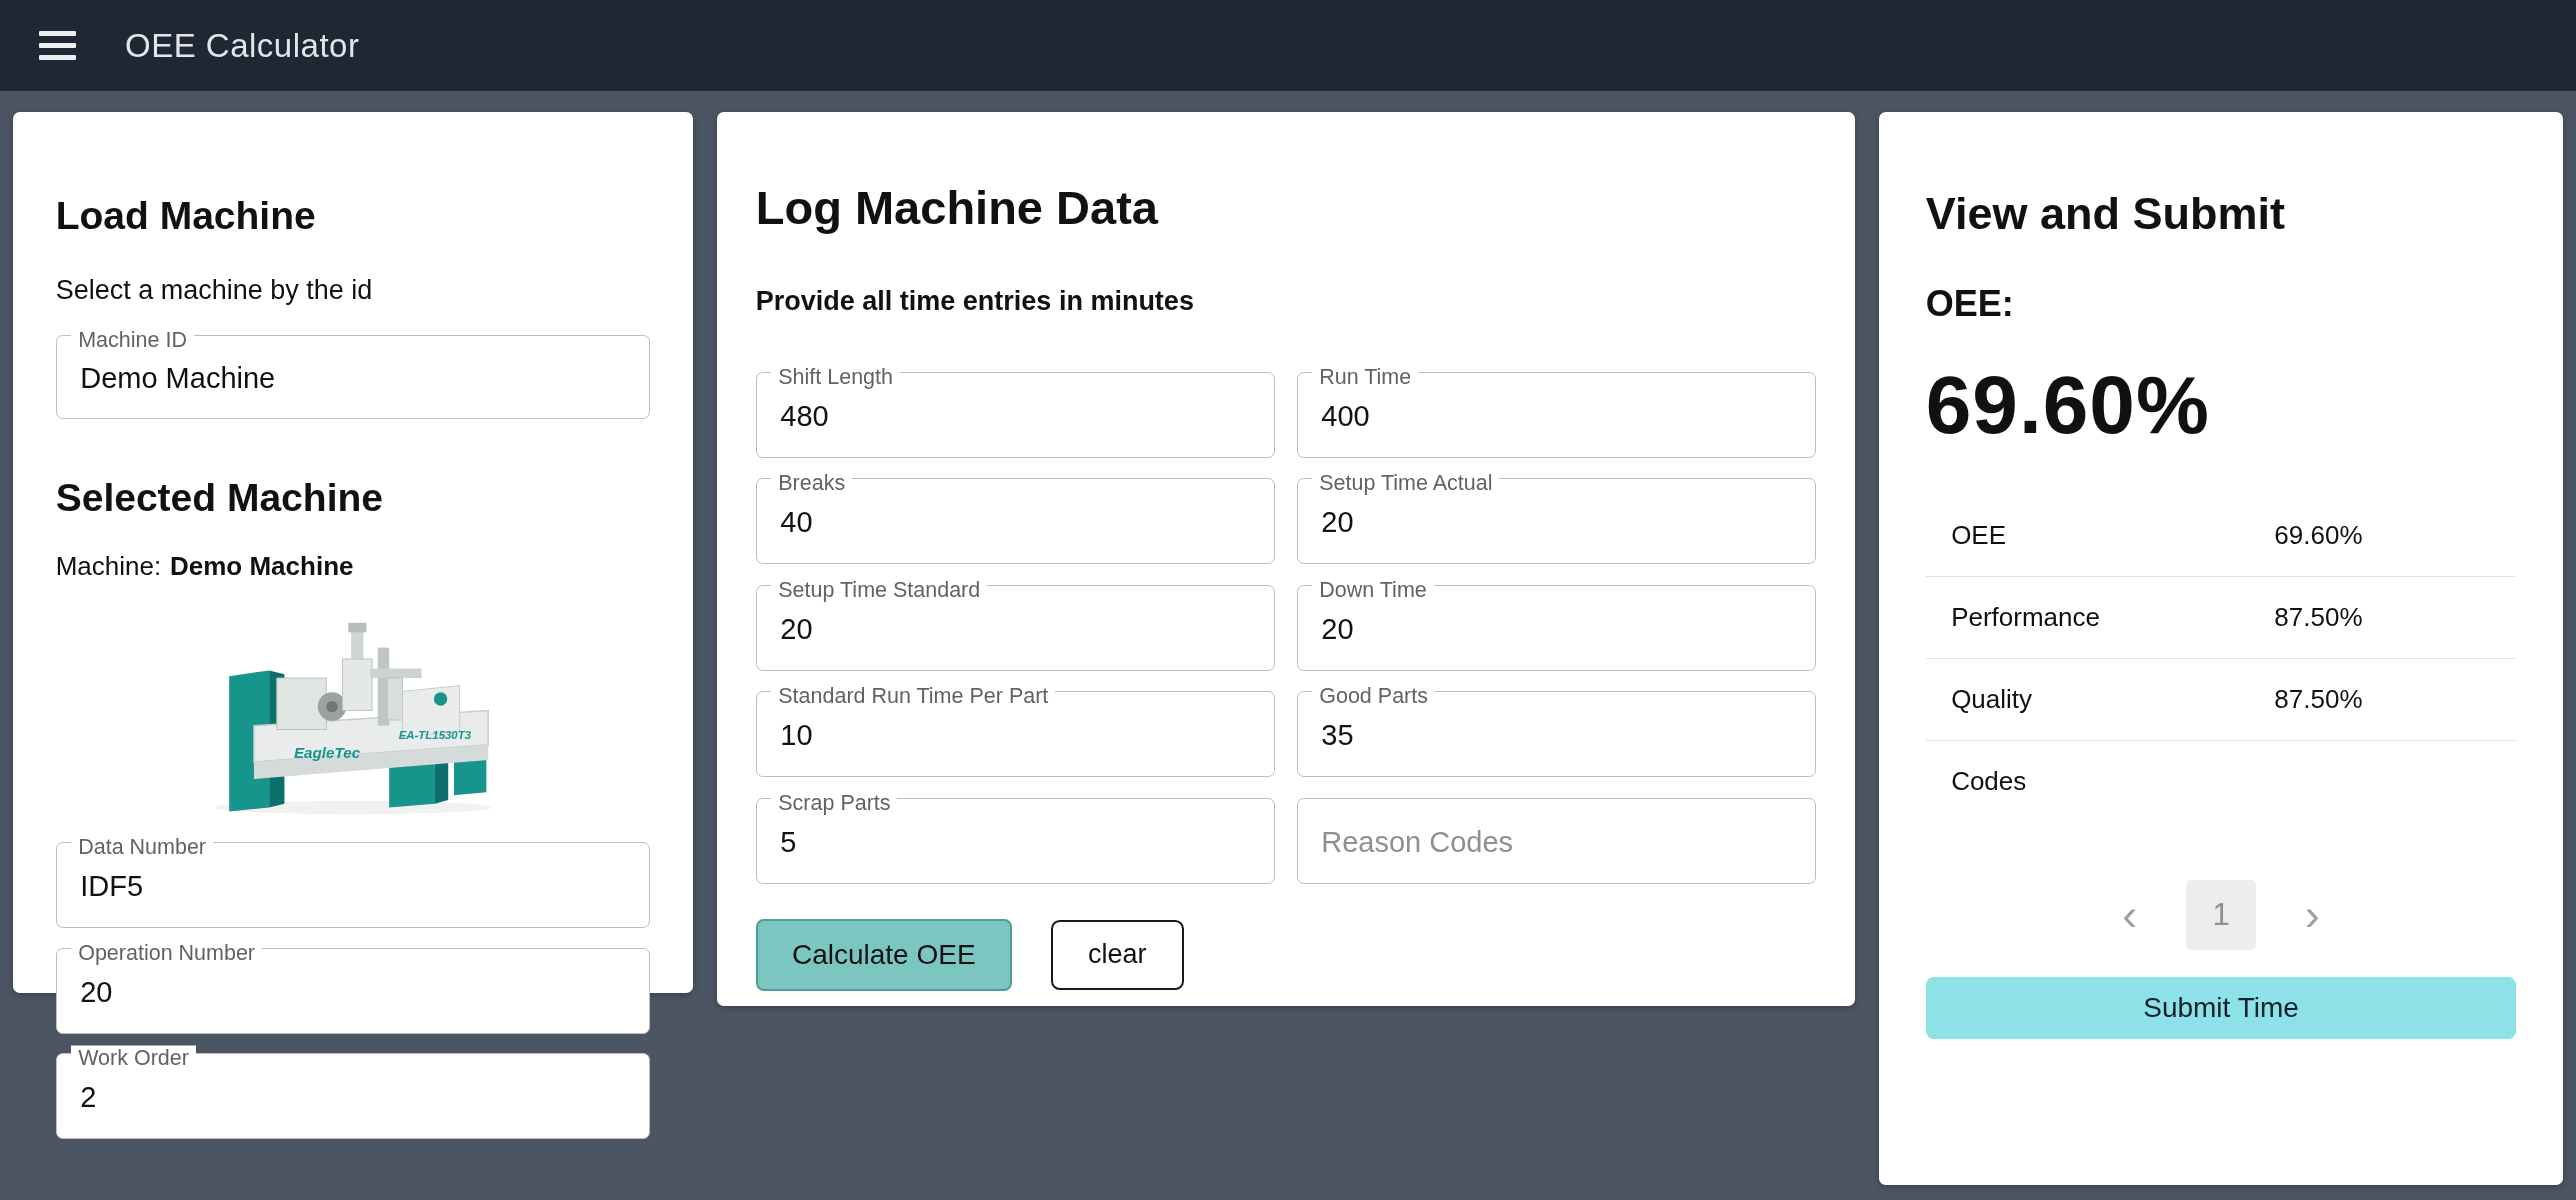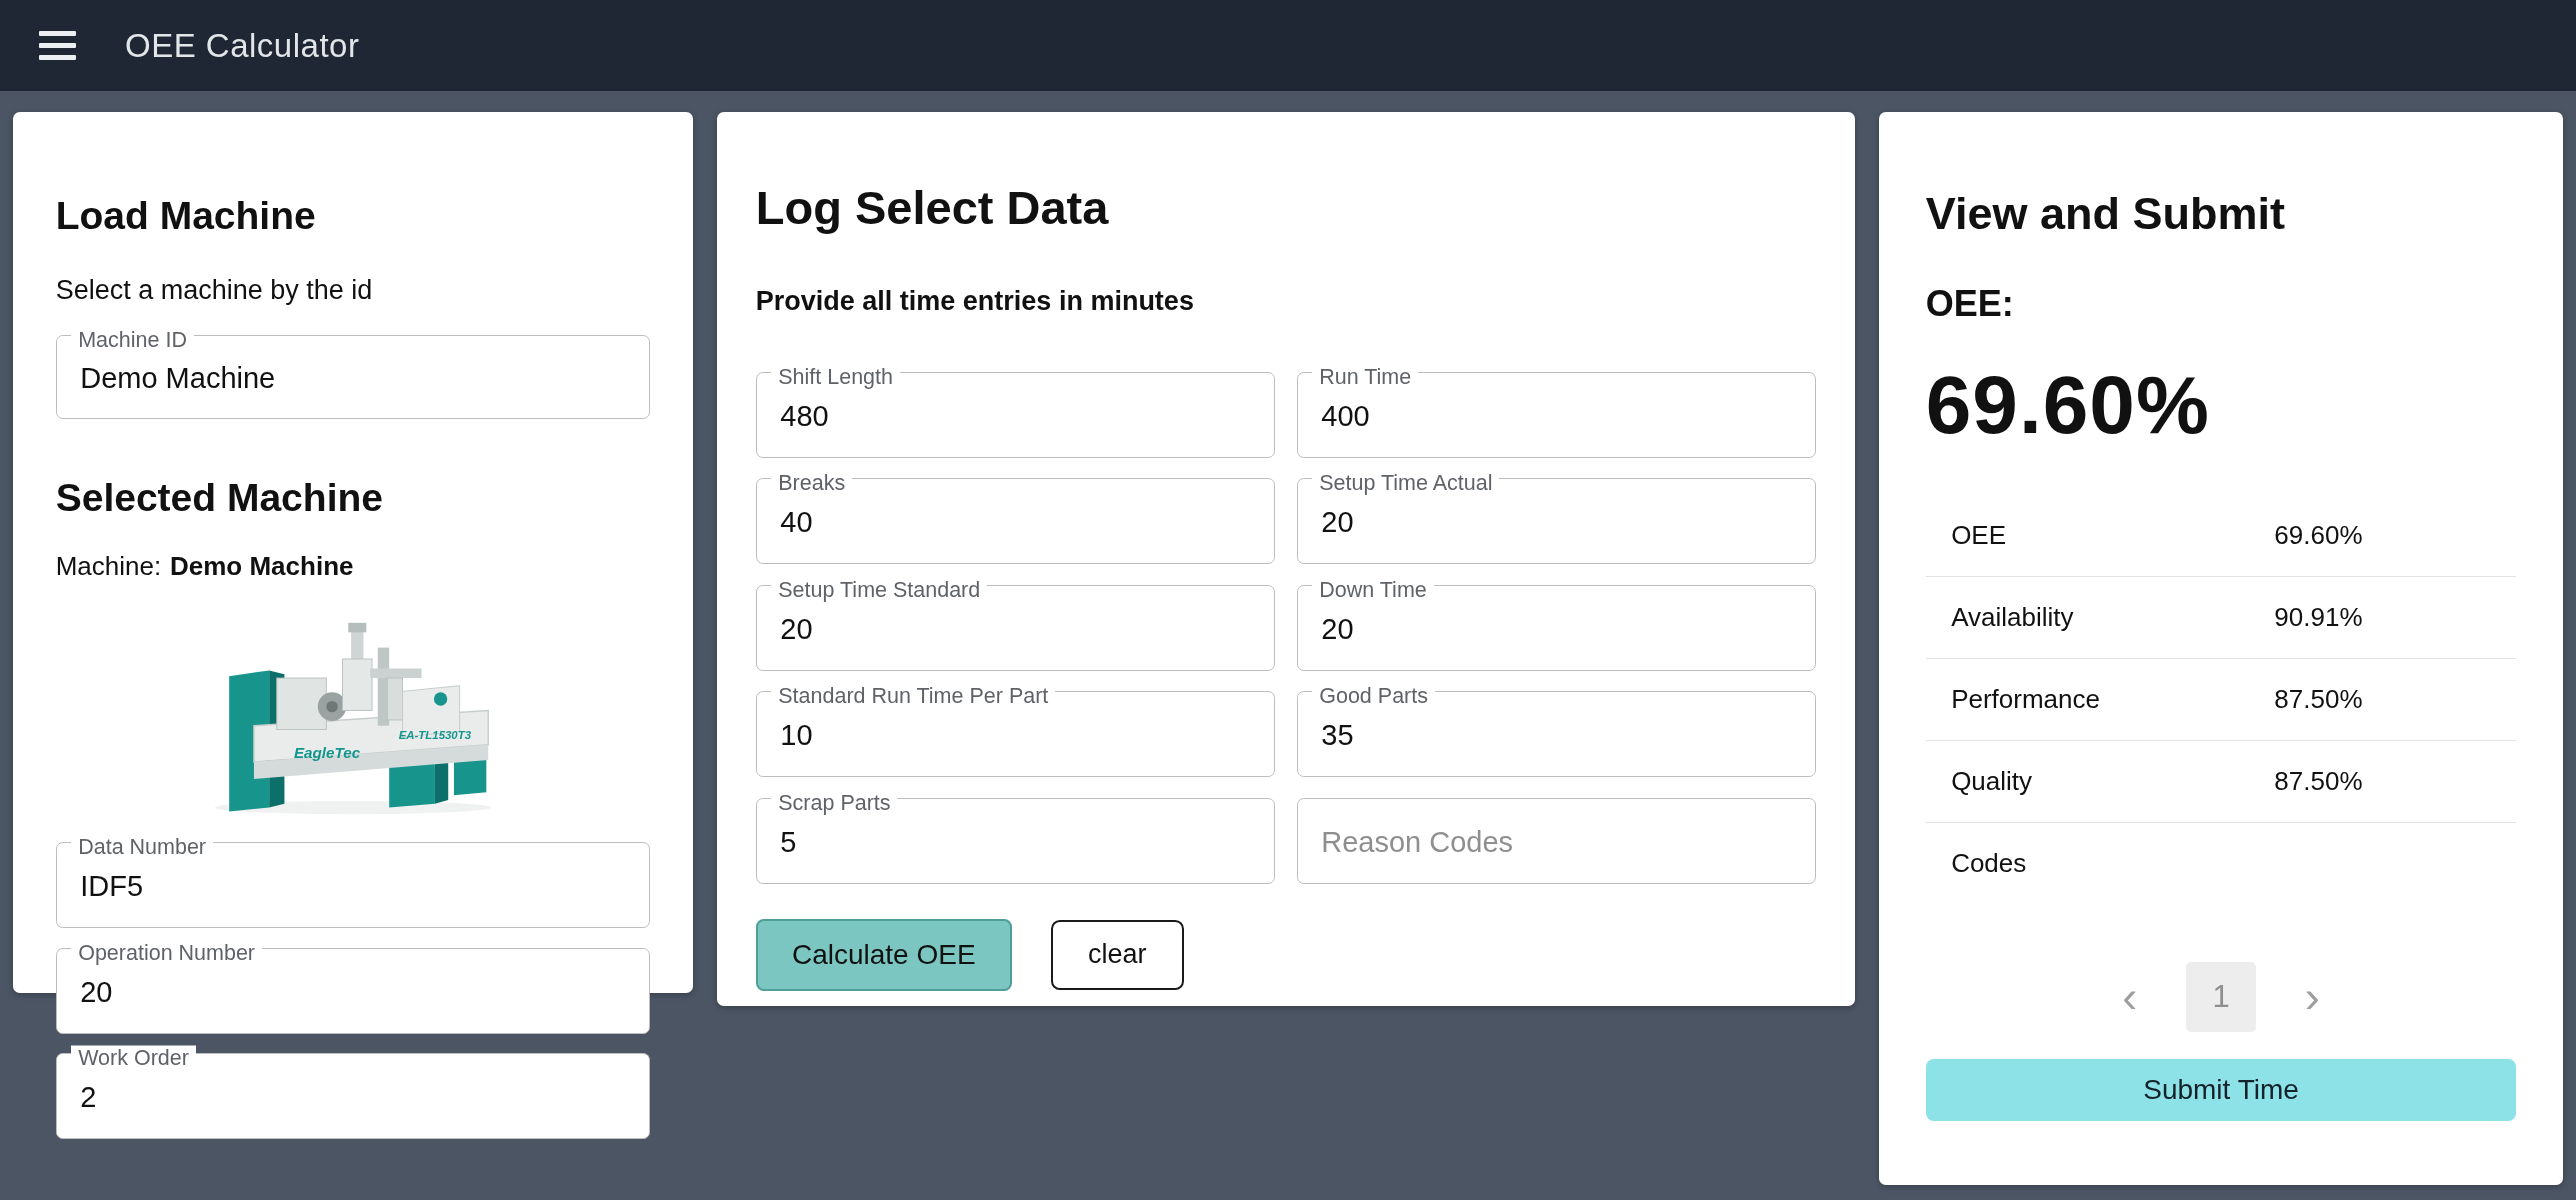--- a/index.html
+++ b/index.html
@@ -184,21 +184,21 @@
         <span class="mvalue">20</span>
       </div>
       <div class="mfield">
         <span class="mlabel">Work Order</span>
         <span class="mvalue">2</span>
       </div>
     </div>
   </section>
 
   <section class="card card-mid">
-    <h2 class="h-mid">Log Select Data</h2>
+    <h2 class="h-mid">Log Machine Data</h2>
     <p class="note">Provide all time entries in minutes</p>
 
     <div class="field-grid">
       <div class="mfield">
         <span class="mlabel">Shift Length</span>
         <span class="mvalue">480</span>
       </div>
       <div class="mfield">
         <span class="mlabel">Run Time</span>
         <span class="mvalue">400</span>
@@ -246,24 +246,20 @@
     <h2 class="h-right">View and Submit</h2>
     <p class="oee-label">OEE:</p>
     <p class="oee-value">69.60%</p>
 
     <div class="ktable">
       <div class="krow">
         <span class="kpi">OEE</span>
         <span class="val">69.60%</span>
       </div>
       <div class="krow">
-        <span class="kpi">Availability</span>
-        <span class="val">90.91%</span>
-      </div>
-      <div class="krow">
         <span class="kpi">Performance</span>
         <span class="val">87.50%</span>
       </div>
       <div class="krow">
         <span class="kpi">Quality</span>
         <span class="val">87.50%</span>
       </div>
       <div class="krow">
         <span class="kpi">Codes</span>
         <span class="val"></span>

